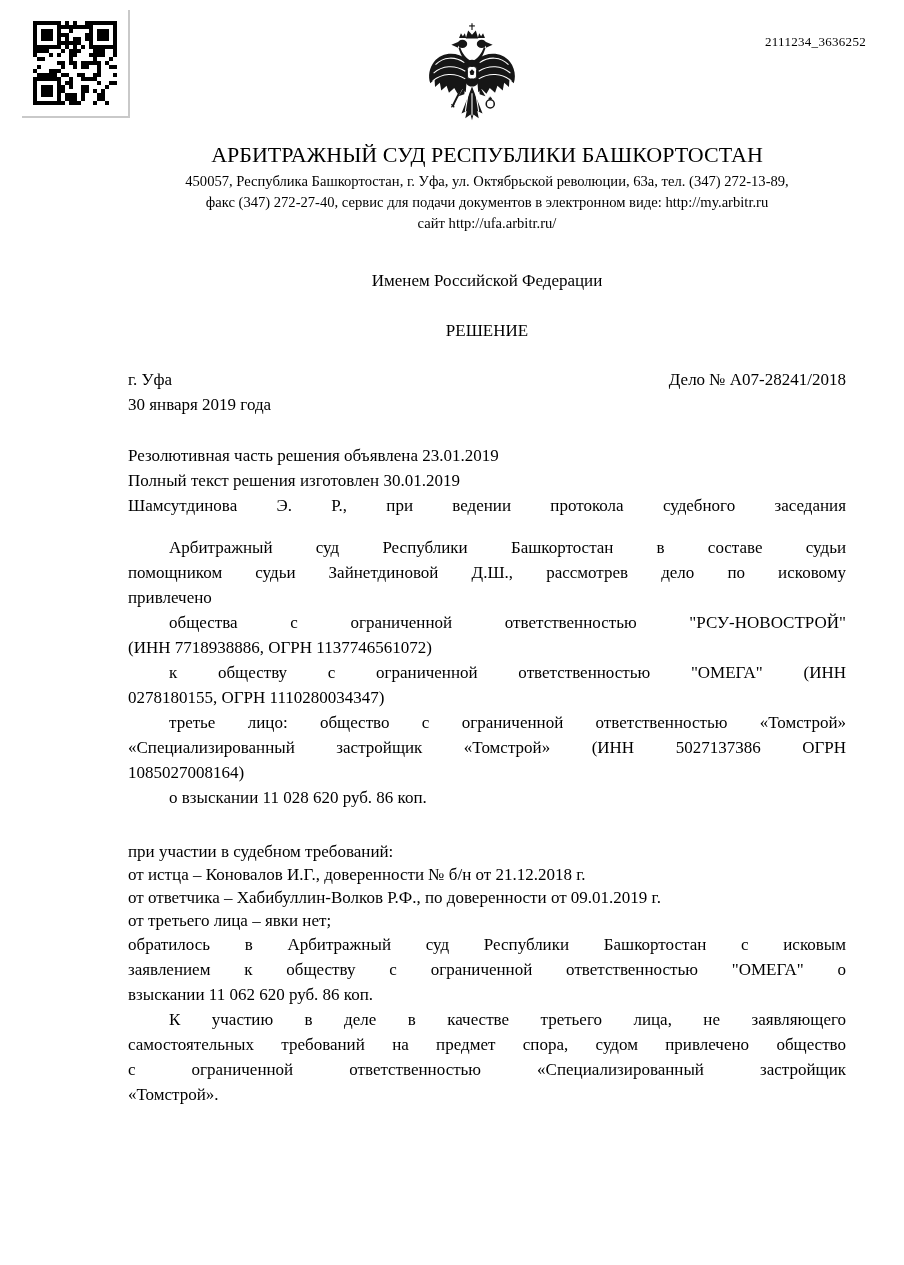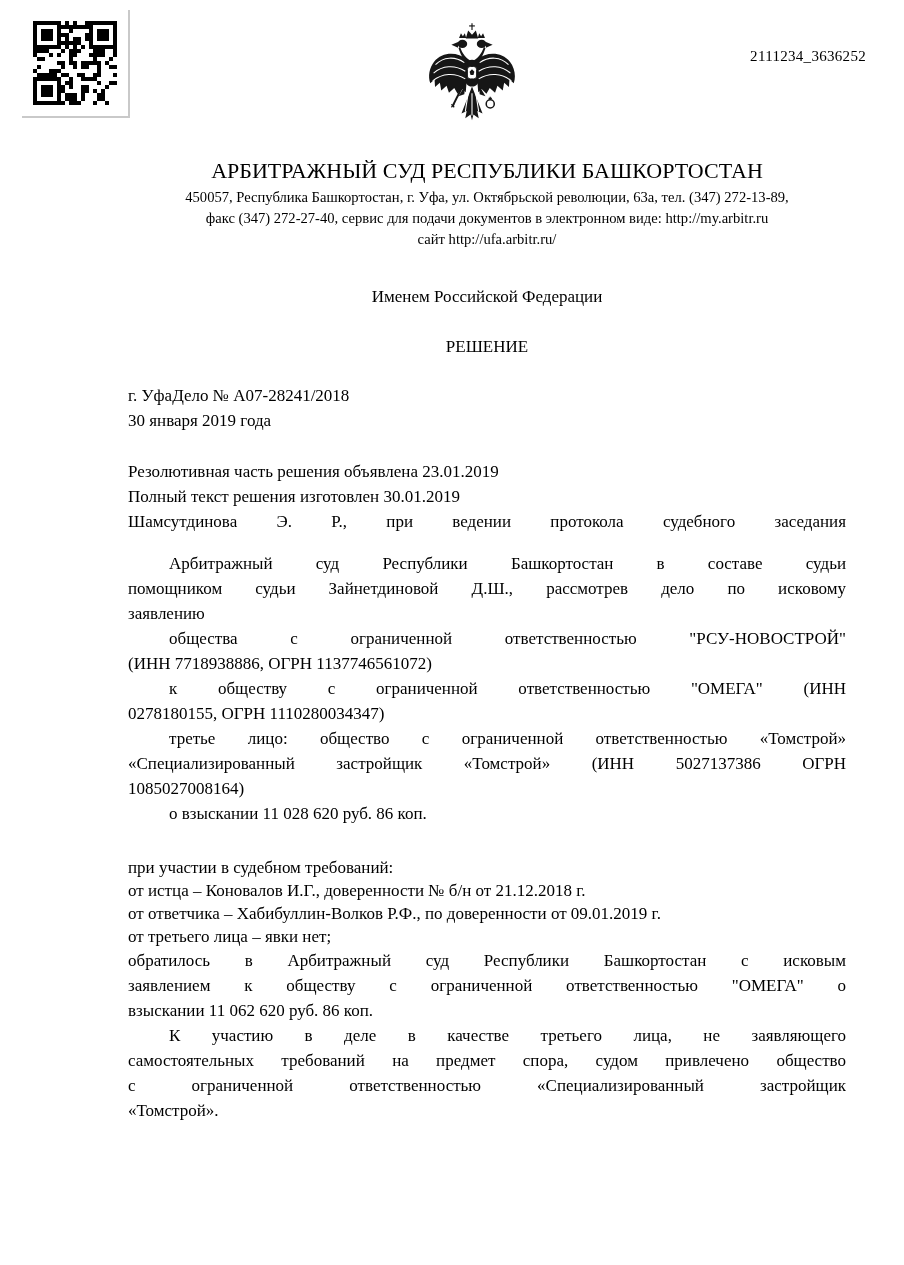--- a/index.html
+++ b/index.html
@@ -9,30 +9,30 @@
   }
   
   .qr-card{
     position:absolute;left:22px;top:10px;width:106px;height:106px;background:#fff;
     border-right:2px solid #c9c9c9;border-bottom:2px solid #c9c9c9;
     display:flex;align-items:center;justify-content:center;
   }
   .qr-grid{display:grid;grid-template-rows:repeat(21,4px);grid-template-columns:repeat(21,4px);}
   .qr-grid i{background:#000;display:block;}
   .emblem{position:absolute;left:424px;top:22px;width:96px;height:110px;}
-  .doc-number{position:absolute;top:48px;right:38px;font-size:15px;letter-spacing:.3px;}
+  .doc-number{position:absolute;top:34px;right:38px;font-size:13px;letter-spacing:.3px;}
   
-  .content{position:absolute;left:128px;top:0;width:718px;margin-top:16px;}
+  .content{position:absolute;left:128px;top:0;width:718px;}
   .court-name{margin:142px 0 0;font-size:22px;line-height:26px;font-weight:400;text-align:center;white-space:nowrap;}
   .addr{font-size:14.6px;line-height:21px;text-align:center;}
   .addr.first{margin-top:3px;}
   .center-line{font-size:17px;line-height:25px;text-align:center;}
   .imenem{margin-top:34px;}
   .reshenie{margin-top:25px;}
-  .case-row{margin-top:24px;display:flex;font-size:17px;line-height:25px;}
+  .case-row{margin-top:24px;display:flex;justify-content:space-between;font-size:17px;line-height:25px;}
   .line{font-size:17px;line-height:25px;}
   .rez{margin-top:26px;}
   
   .bl{font-size:17px;line-height:25px;height:25px;overflow:hidden;}
   .st{text-align:justify;}
   .st::after{content:"";display:inline-block;width:100%;}
   .ind{text-indent:41px;}
   .intro-start{margin-top:17px;}
   .attendance{margin-top:30px;}
   .att{font-size:17px;line-height:23px;height:23px;overflow:hidden;}
@@ -328,21 +328,21 @@
       <span>Дело № А07-28241/2018</span>
     </div>
     <div class="line">30 января 2019 года</div>
 
     <div class="line rez">Резолютивная часть решения объявлена 23.01.2019</div>
     <div class="line">Полный текст решения изготовлен 30.01.2019</div>
 
     <div class="bl st">Шамсутдинова Э. Р., при ведении протокола судебного заседания</div>
     <div class="bl st ind intro-start">Арбитражный суд Республики Башкортостан в составе судьи</div>
     <div class="bl st">помощником судьи Зайнетдиновой Д.Ш., рассмотрев дело по исковому</div>
-    <div class="bl">заявлению</div>
+    <div class="bl">привлечено</div>
     <div class="bl st ind">общества с ограниченной ответственностью "РСУ-НОВОСТРОЙ"</div>
     <div class="bl">(ИНН 7718938886, ОГРН 1137746561072)</div>
     <div class="bl st ind">к обществу с ограниченной ответственностью "ОМЕГА" (ИНН</div>
     <div class="bl">0278180155, ОГРН 1110280034347)</div>
     <div class="bl st ind">третье лицо: общество с ограниченной ответственностью «Томстрой»</div>
     <div class="bl st">«Специализированный застройщик «Томстрой» (ИНН 5027137386 ОГРН</div>
     <div class="bl">1085027008164)</div>
     <div class="bl ind">о взыскании 11 028 620 руб. 86 коп.</div>
 
     <div class="attendance">

